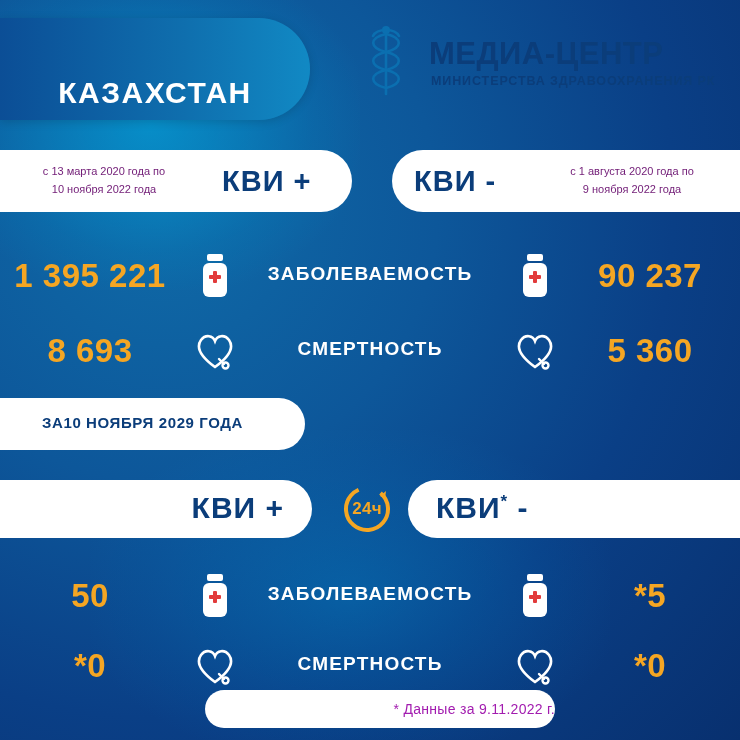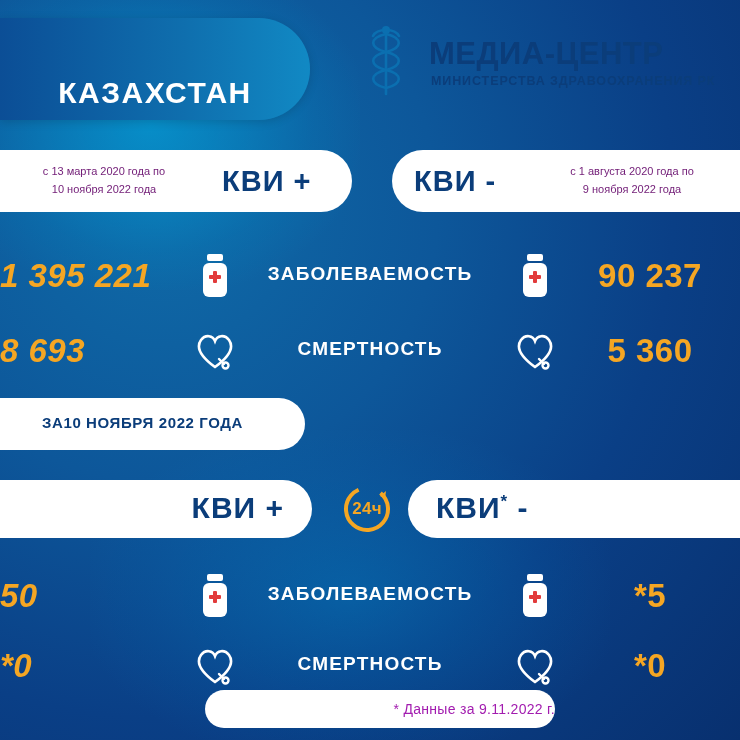--- a/index.html
+++ b/index.html
@@ -159,21 +159,21 @@
   .row-mortality { top: 320px; }
 
   .stat-value {
     position: absolute;
     color: #f5a623;
     font-size: 33px;
     font-weight: bold;
     letter-spacing: 0.5px;
     white-space: nowrap;
   }
-  .stat-value.left  { left: 0; width: 180px; text-align: left; top: 12px; font-style: italic; }
+  .stat-value.left  { left: 0; width: 180px; text-align: center; top: 12px; }
   .stat-value.right { left: 560px; width: 180px; text-align: center; top: 12px; }
 
   .stat-name {
     position: absolute;
     left: 240px;
     width: 260px;
     text-align: center;
     top: 18px;
     color: #ffffff;
     font-size: 19px;
@@ -368,21 +368,21 @@
       <svg width="46" height="50" viewBox="0 0 46 50" xmlns="http://www.w3.org/2000/svg">
         <path d="M23 41 C8 30, 4 21, 9 14 C13.5 8, 21 9.5, 23 15 C25 9.5, 32.5 8, 37 14 C42 21, 38 30, 23 41 Z" fill="none" stroke="#ffffff" stroke-width="2.6"></path>
         <path d="M27 33 L32 38" stroke="#ffffff" stroke-width="2.4" stroke-linecap="round"></path>
         <circle cx="33.5" cy="39.5" r="3" fill="none" stroke="#ffffff" stroke-width="2.4"></circle>
       </svg>
     </div>
     <div class="stat-value right">5 360</div>
   </div>
 
   <div class="date-pill">
-    <span>ЗА10 НОЯБРЯ 2022 ГОДА</span>
+    <span>ЗА10 НОЯБРЯ 2029 ГОДА</span>
   </div>
 
   <div class="band-left">
     <div class="kvi-big">КВИ +</div>
   </div>
   <div class="badge24">
     <svg width="54" height="54" viewBox="0 0 54 54" xmlns="http://www.w3.org/2000/svg">
       <circle cx="27" cy="27" r="21" fill="none" stroke="#f5a623" stroke-width="4" stroke-dasharray="108 24" transform="rotate(-50 27 27)"></circle>
       <path d="M40 14 l6 -5 l-1 8 z" fill="#f5a623"></path>
     </svg>

